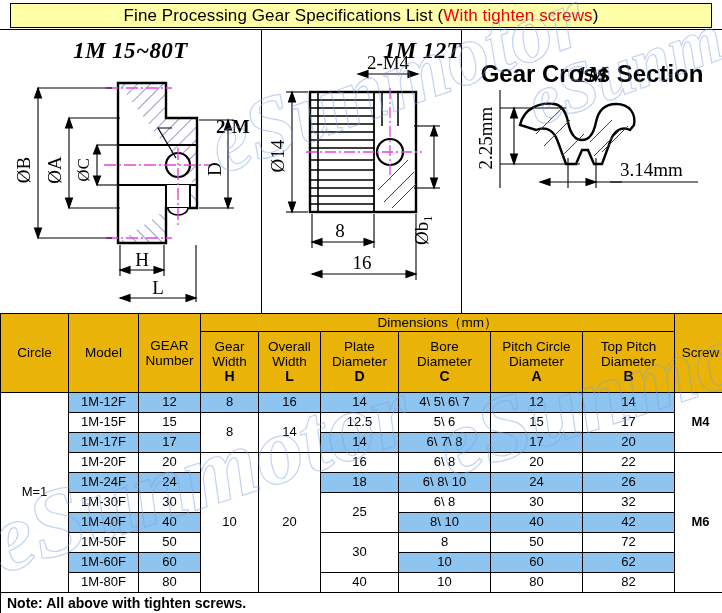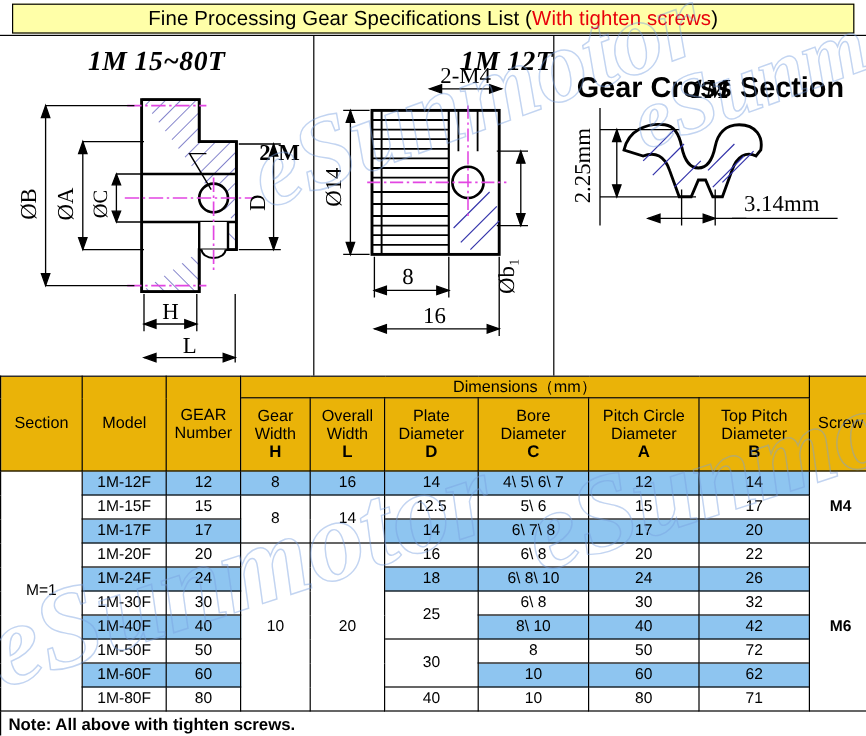--- a/index.html
+++ b/index.html
@@ -351,21 +351,21 @@
       <col class="w-gw">
         <col class="w-ow">
         <col class="w-pd">
       <col class="w-bd">
         <col class="w-pcd">
         <col class="w-tcd">
       <col class="w-screw">
     </colgroup>
     <thead>
       <tr>
-        <td rowspan="2" class="hdr-main">Section</td>
+        <td rowspan="2" class="hdr-main">Circle</td>
         <td rowspan="2" class="hdr-main">Model</td>
         <td rowspan="2" class="hdr-main">
           <div>GEAR</div>
           <div>Number</div>
         </td>
         <td colspan="6" class="hdr-dim">Dimensions（mm）</td>
         <td rowspan="2" class="hdr-main">Screw</td>
 
       </tr>
       <tr>
@@ -480,21 +480,21 @@
           <td class="hl">10</td>
           <td class="hl">60</td>
           <td class="hl">62</td>
         </tr>
         <tr>
           <td>1M-80F</td>
           <td>80</td>
           <td>40</td>
           <td>10</td>
           <td>80</td>
-          <td>71</td>
+          <td>82</td>
         </tr>
       </tbody>
     <tfoot>
       <tr class="note-row">
         <td colspan="11">Note: All above with tighten screws.</td>
       </tr>
     </tfoot>
   </table>
 
   <div class="watermark">

